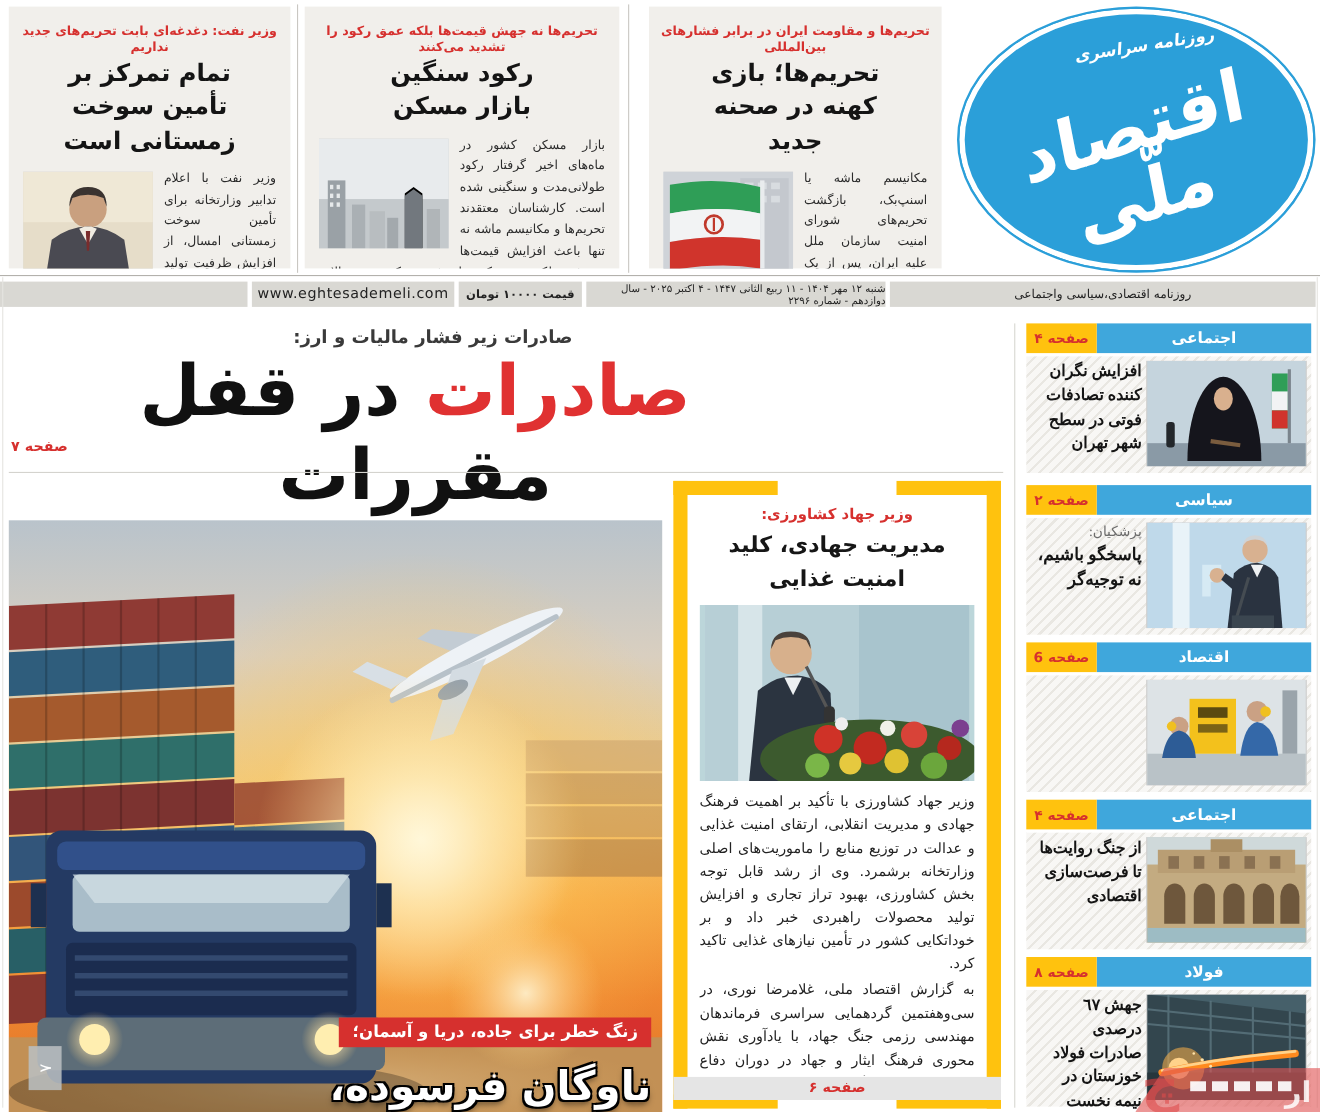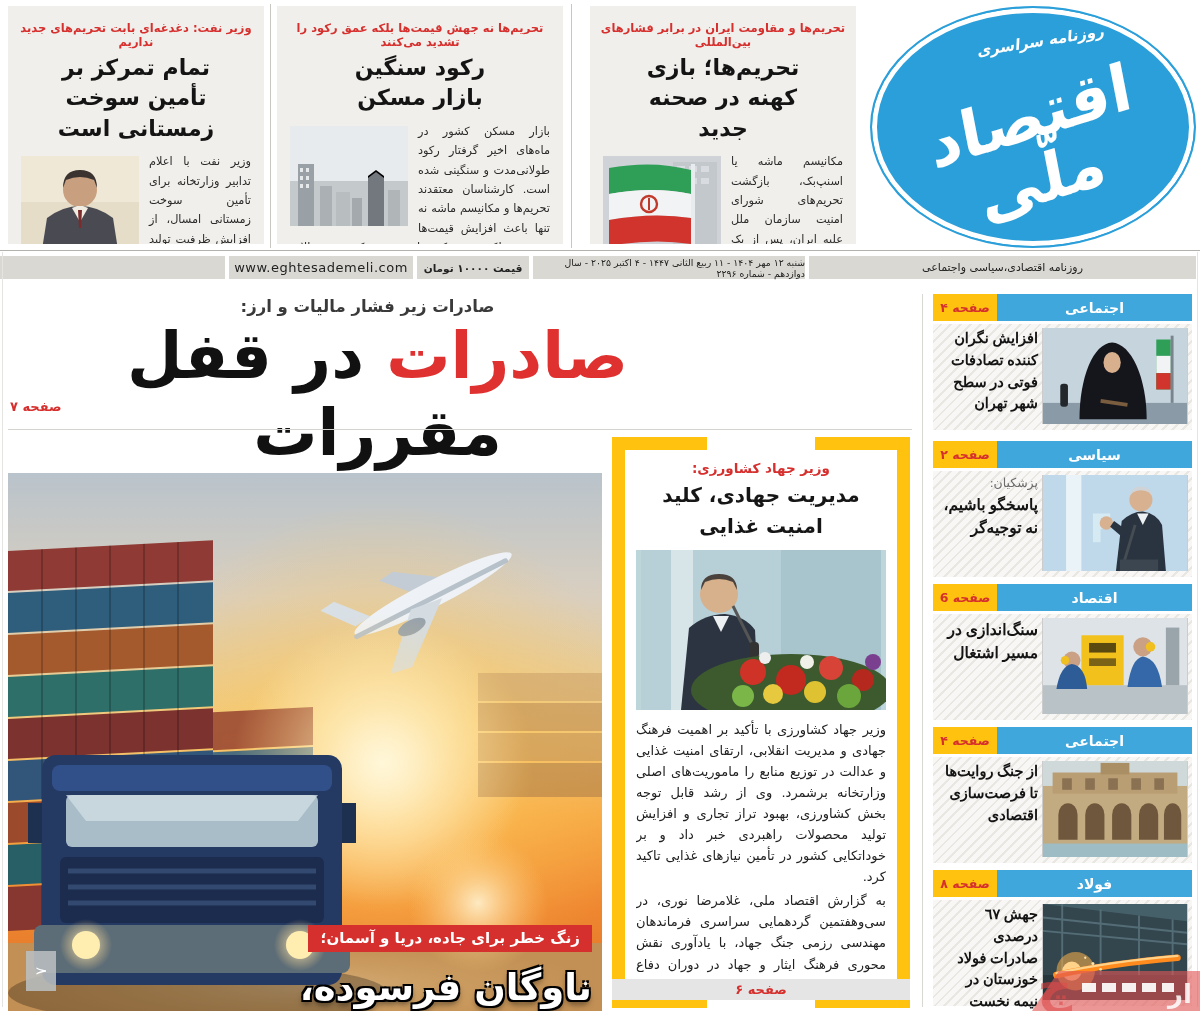--- a/index.html
+++ b/index.html
@@ -25,21 +25,21 @@
   .rule-top { position:absolute; top:250px; left:0; width:1200px; height:1px; background:#b3b1ac; }
   .seg { position:absolute; top:256px; height:23px; background:#d9d8d3; display:flex; align-items:center; justify-content:center; color:#222; }
   .seg-web { left:229px; width:184px; font-size:13px; direction:ltr; letter-spacing:0.5px; }
   .seg-price { left:417px; width:112px; font-size:10.5px; font-weight:bold; }
   .seg-date { left:533px; width:272px; font-size:9.3px; }
   .seg-edition { left:809px; width:387px; font-size:11px; }
   .seg-empty { left:0; width:225px; }
   .content-frame { position:absolute; top:252px; left:2px; width:1196px; height:755px; border-left:1px solid #e5e4e0; border-right:1px solid #e5e4e0; pointer-events:none; }
 
   
-  .lead-kicker { position:absolute; top:297px; left:0; width:735px; text-align:center; font-size:16.5px; font-weight:bold; color:#3a3a3a; }
+  .lead-kicker { position:absolute; top:297px; left:26px; width:735px; text-align:center; font-size:16.5px; font-weight:bold; color:#3a3a3a; }
   .lead-headline { position:absolute; top:318px; left:10px; width:735px; text-align:center; font-size:64px; font-weight:bold; letter-spacing:-2px; line-height:1.2; color:#111; }
   .lead-headline .red { color:#e03131; }
   .lead-page { position:absolute; top:399px; right:1157px; left:10px; color:#d6302e; font-size:13px; font-weight:bold; text-align:right; direction:rtl; }
   .lead-rule { position:absolute; top:429px; left:8px; width:904px; height:1px; background:#d4d3ce; }
   .v-div-sidebar { position:absolute; top:294px; left:922px; width:1px; height:713px; background:#d8d7d2; }
 
   
   .main-photo { position:absolute; top:437px; left:8px; width:594px; height:558px;
     background:
       radial-gradient(circle at 63% 52%, rgba(255,252,235,.95) 0, rgba(255,238,180,.7) 12%, rgba(255,200,90,.35) 30%, rgba(255,200,90,0) 55%),
@@ -399,23 +399,20 @@
           <rect x="48" y="42" width="28" height="8" fill="#7a6316"></rect>
           <circle cx="104" cy="30" r="10" fill="#caa184"></circle>
           <circle cx="112" cy="30" r="5" fill="#f0c020"></circle>
           <path d="M88,72 Q92,42 104,40 Q120,42 124,72 Z" fill="#3468a8"></path>
           <circle cx="30" cy="44" r="9" fill="#caa184"></circle>
           <circle cx="23" cy="44" r="4.5" fill="#f0c020"></circle>
           <path d="M14,74 Q18,50 30,48 Q44,50 46,74 Z" fill="#2d5c96"></path>
           <rect x="128" y="10" width="14" height="60" fill="#9aa4ab"></rect>
         </svg>
       </div>
-      <div class="sb-text">
-        <div class="sb-headline" style="font-size:15.5px;">سنگ‌اندازی در مسیر اشتغال</div>
-      </div>
     </div>
   </div>
 
   <div class="sb-item" style="top:727px;">
     <div class="sb-head">
       <div class="sb-section">اجتماعی</div>
       <div class="sb-page">صفحه ۴</div>
     </div>
     <div class="sb-body">
       <div class="sb-photo">

